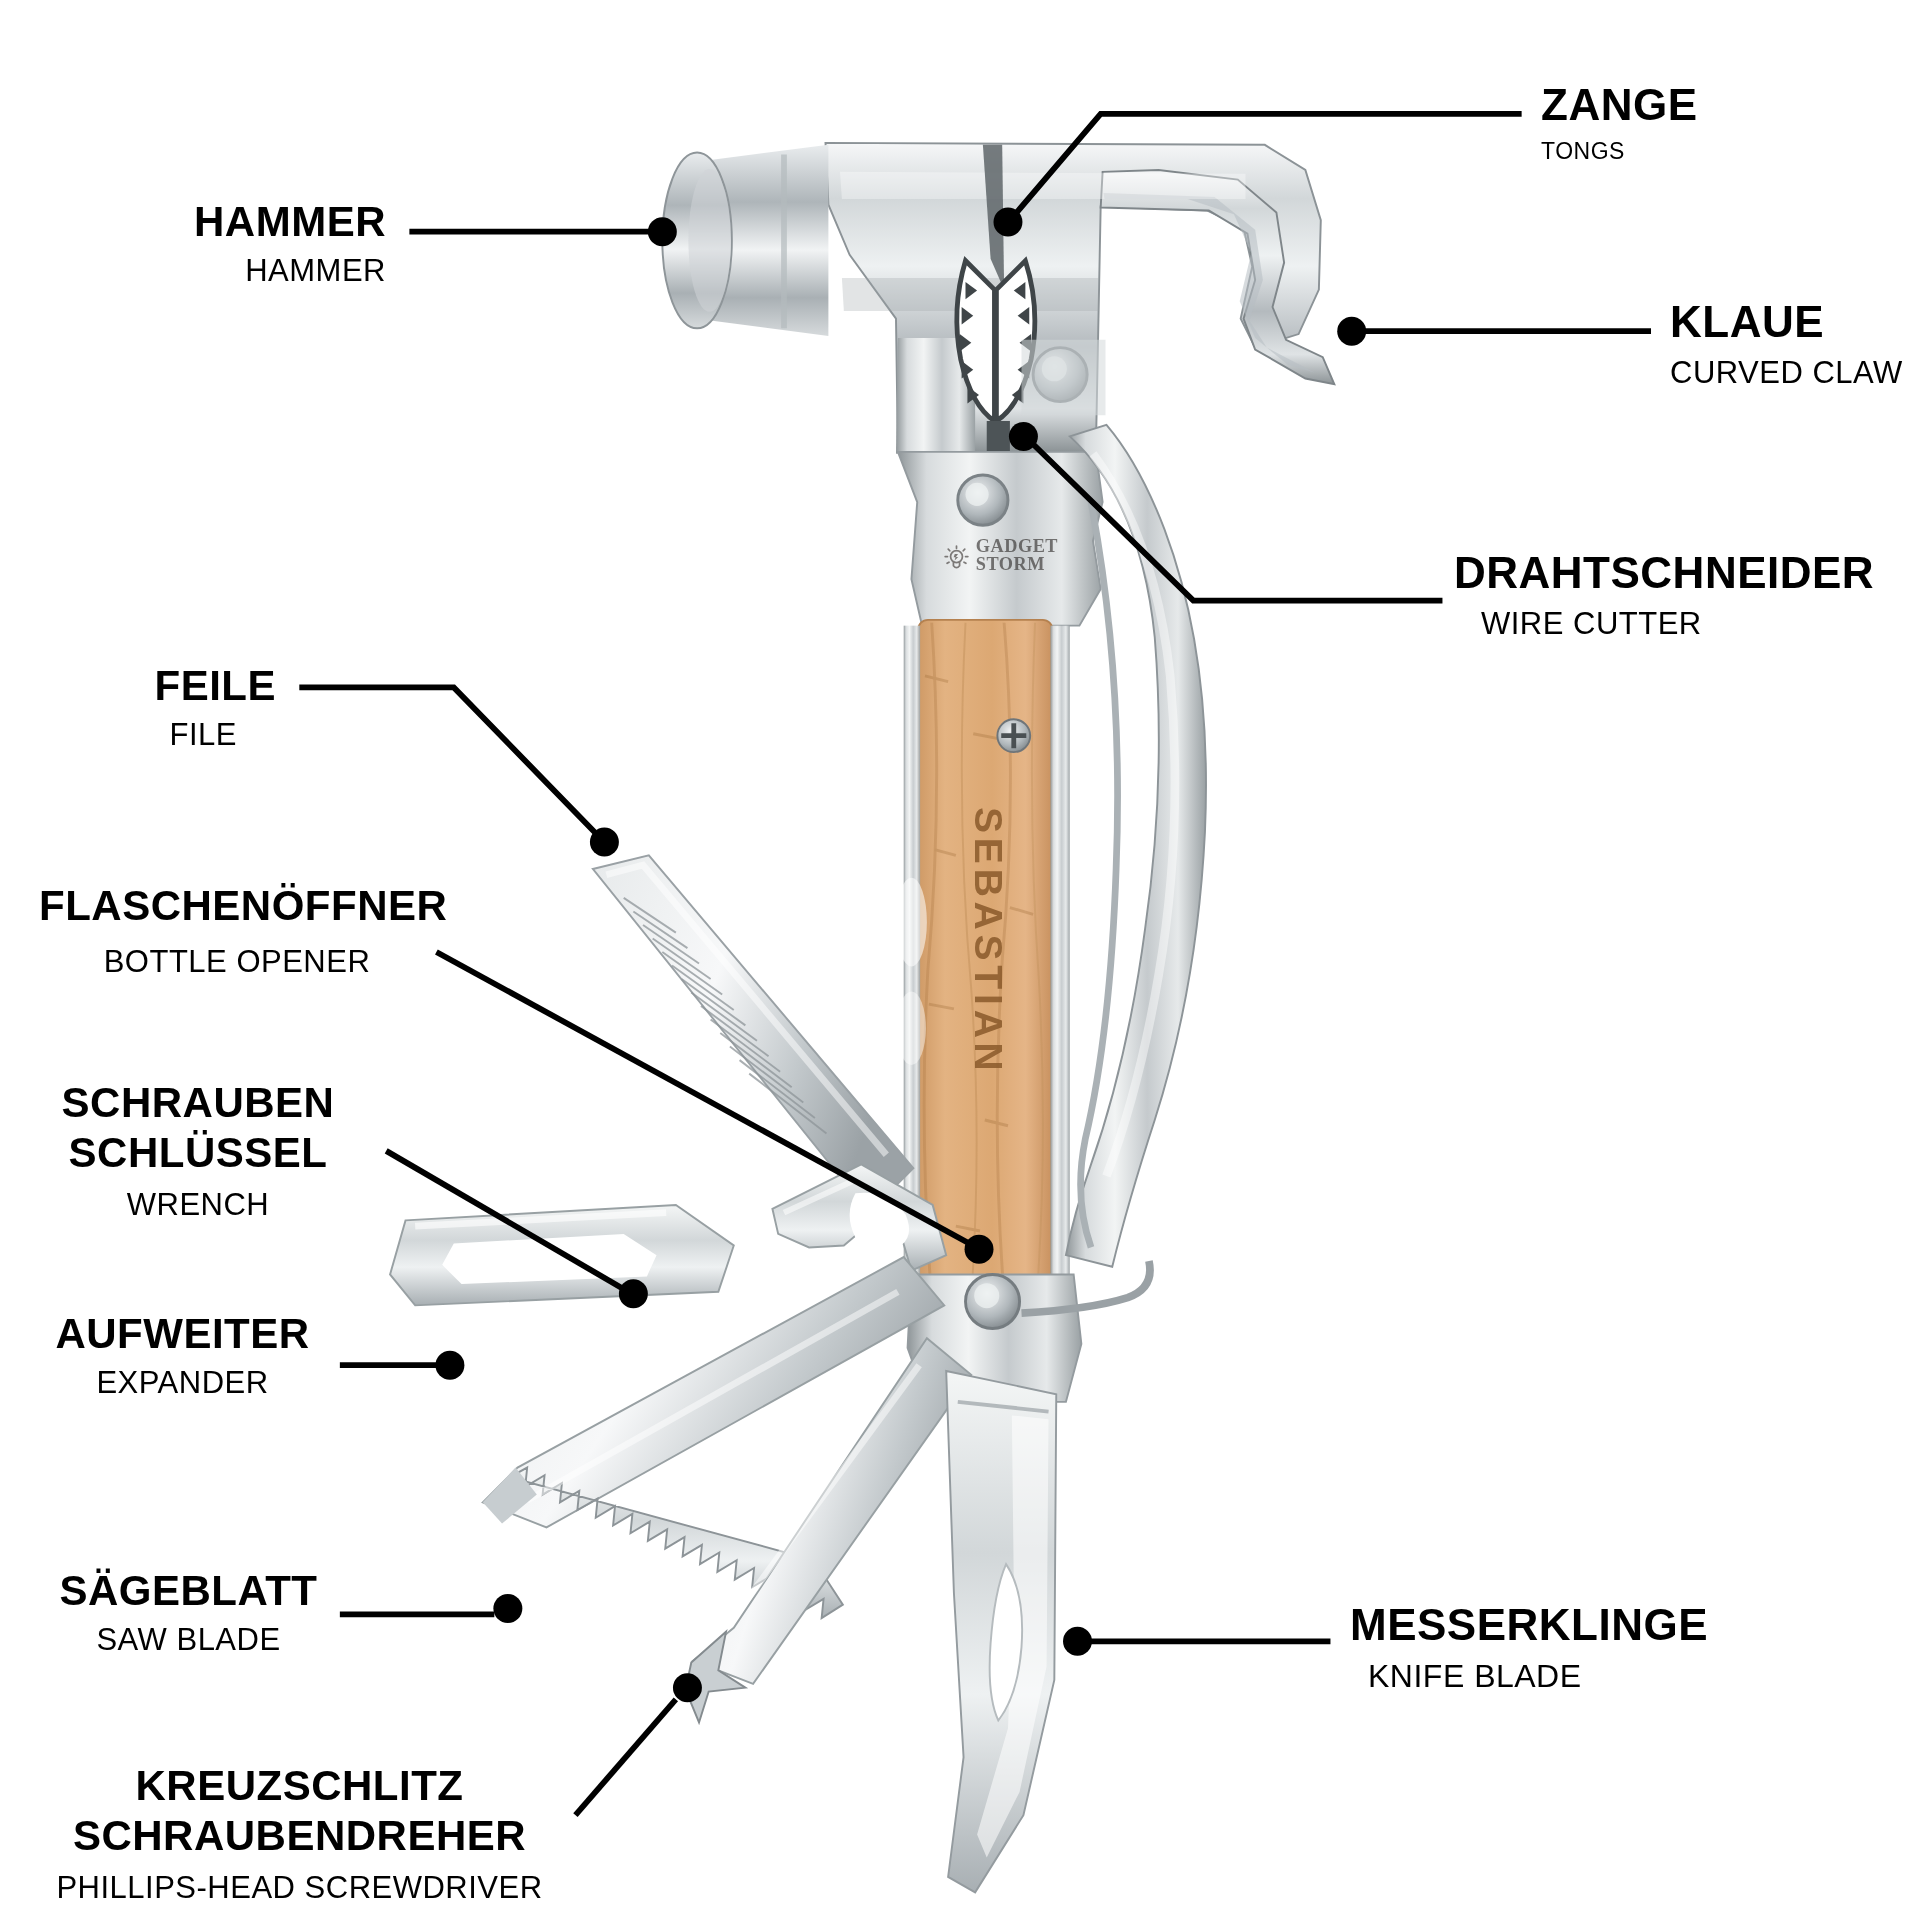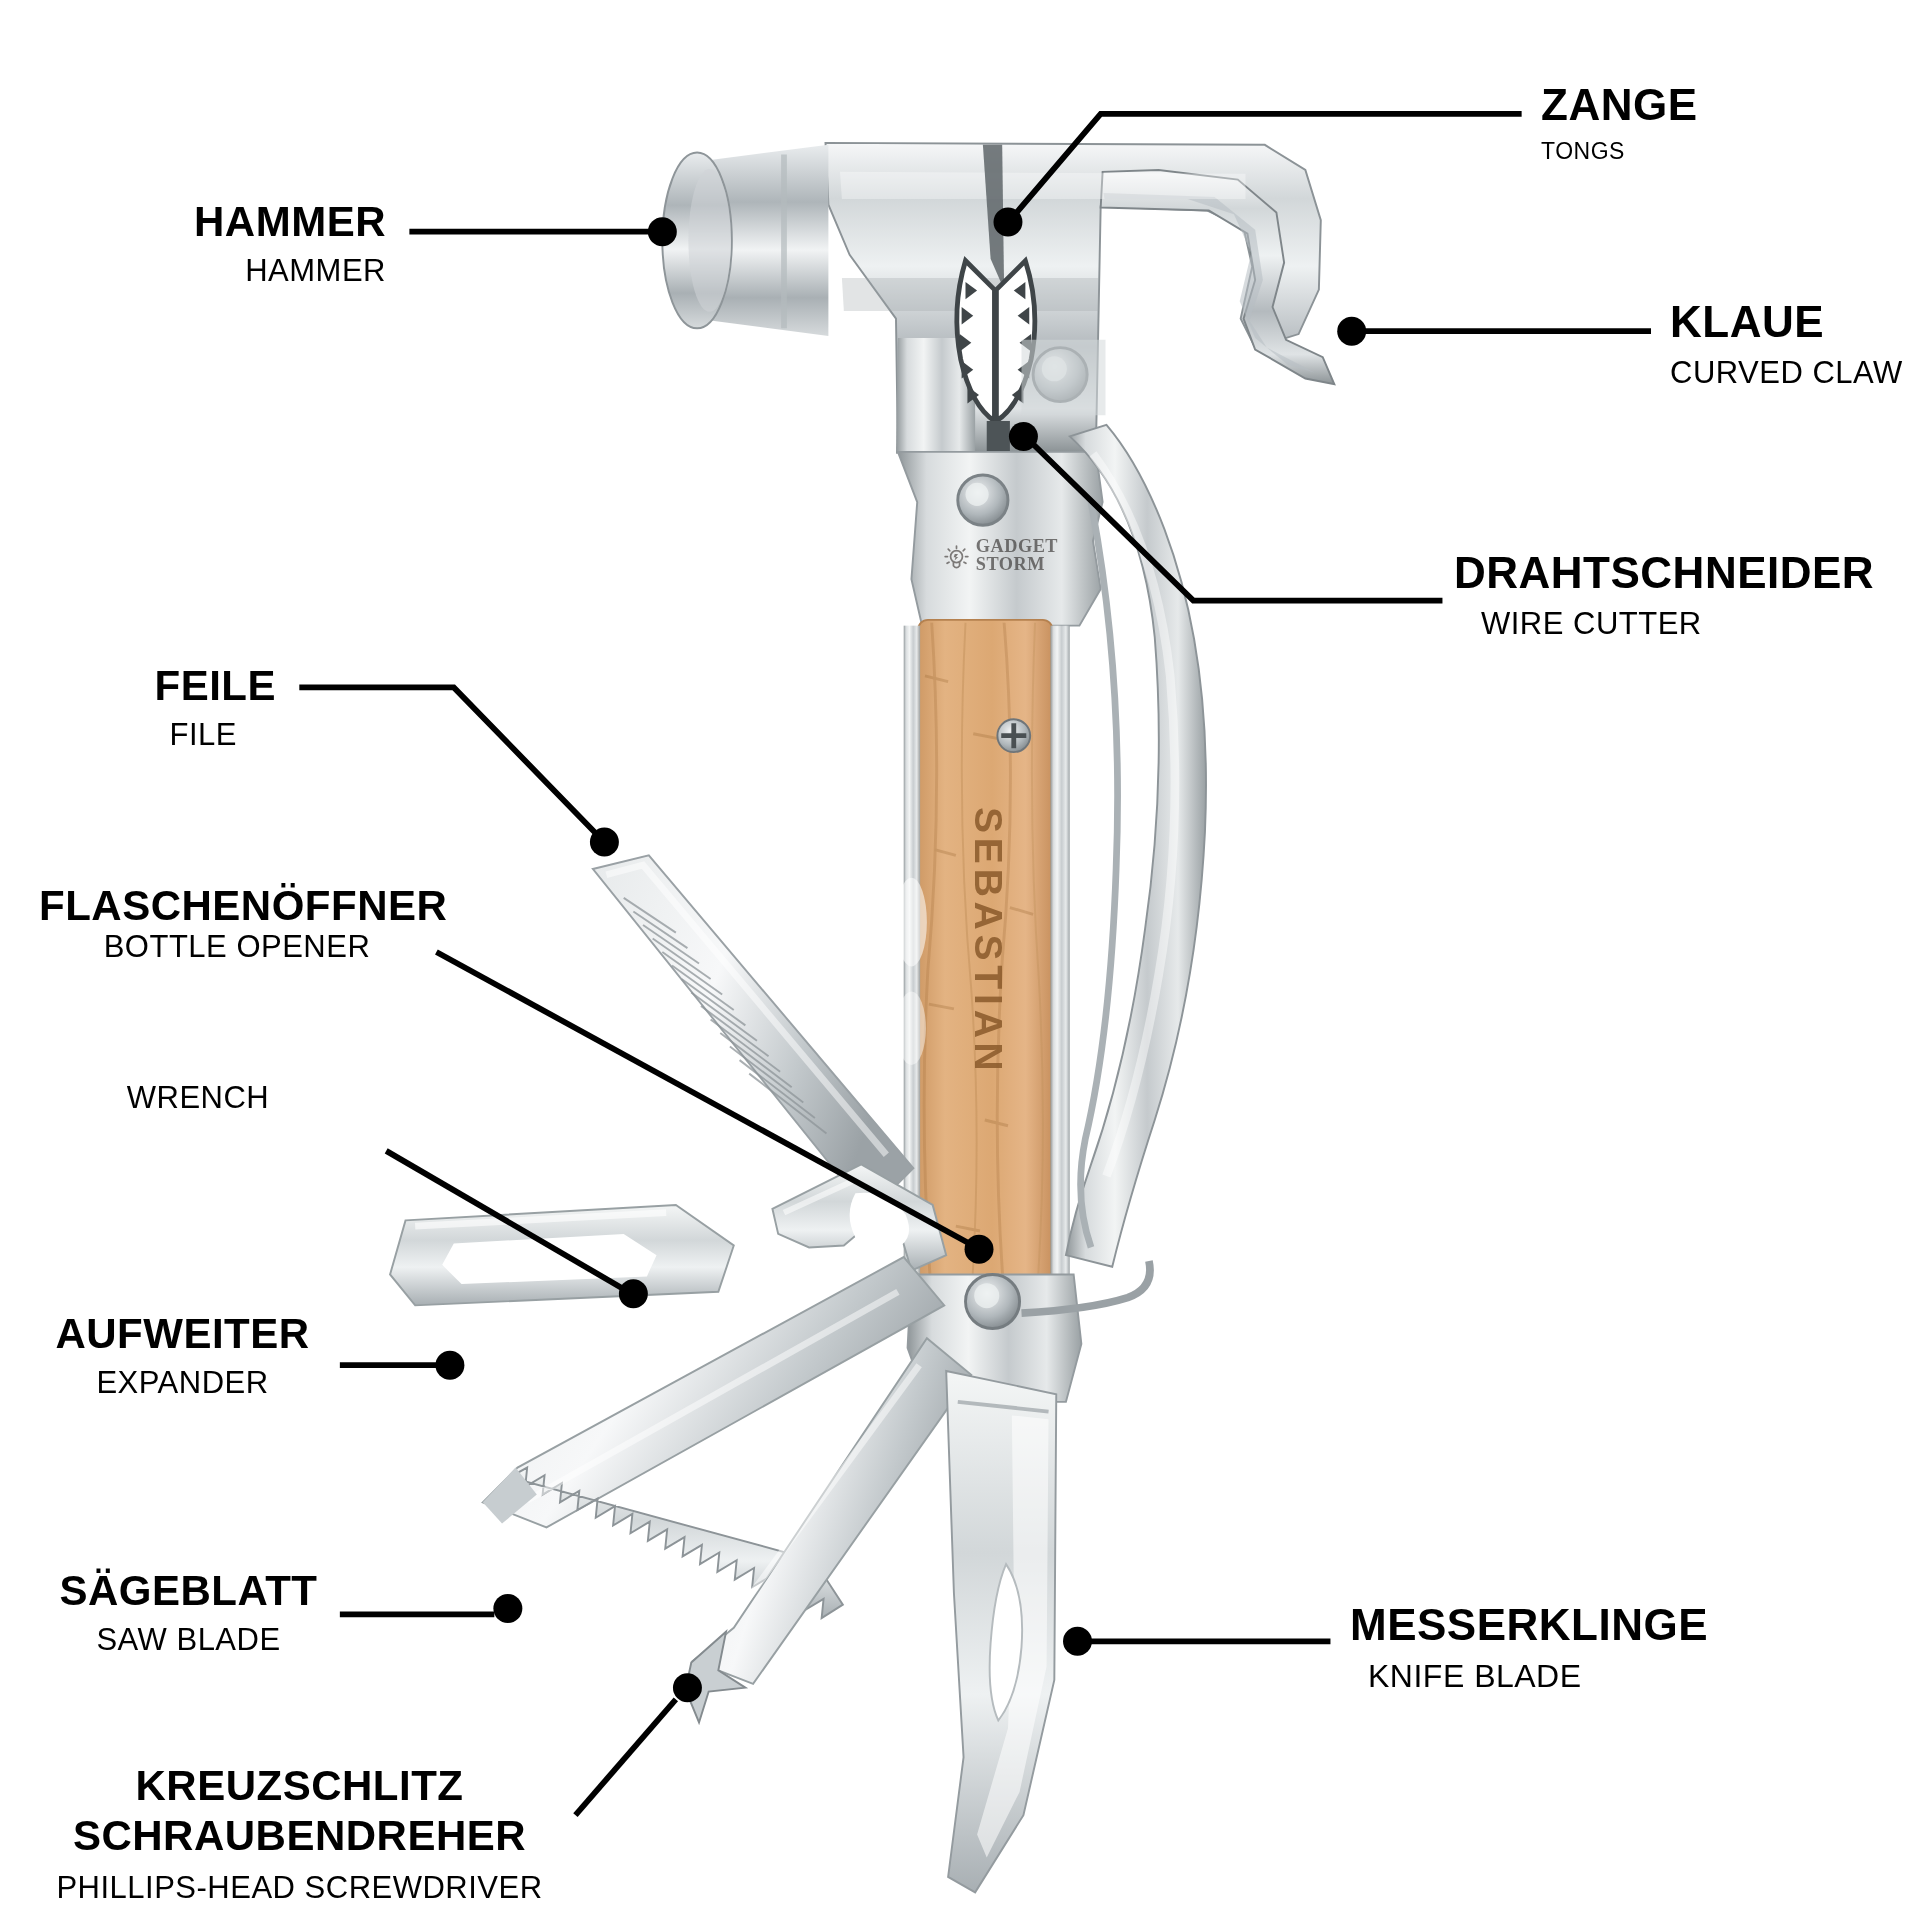--- a/index.html
+++ b/index.html
@@ -368,24 +368,26 @@
     <div class="en" style="font-size:31px; margin-top:12.6px; margin-left:27px;">WIRE CUTTER</div>
   </div>
 
   <div class="callout al-right" style="left:0px; top:657px; width:276px;">
     <div class="de" style="font-size:42px;">FEILE</div>
     <div class="en" style="font-size:31px; margin-top:11.6px; margin-right:39px;padding-left:46px;">FILE</div>
   </div>
 
   <div class="callout al-center" style="left:39px; top:877px; width:396px;">
     <div class="de" style="font-size:42px;">FLASCHENÖFFNER</div>
-    <div class="en" style="font-size:31px; margin-top:4px;">BOTTLE OPENER</div>
+    <div class="en" style="font-size:31px; margin-top:19px;">BOTTLE OPENER</div>
   </div>
 
   <div class="callout al-center" style="left:29px; top:1070px; width:338px;">
+    <div class="de" style="font-size:42px; line-height:1.18;">SCHRAUBEN
+SCHLÜSSEL</div>
     <div class="en" style="font-size:31px; margin-top:11.6px;">WRENCH</div>
   </div>
 
   <div class="callout al-center" style="left:29px; top:1305px; width:307px;">
     <div class="de" style="font-size:42px;">AUFWEITER</div>
     <div class="en" style="font-size:31px; margin-top:11.6px;">EXPANDER</div>
   </div>
 
   <div class="callout al-center" style="left:39px; top:1562px; width:299px;">
     <div class="de" style="font-size:42px;">SÄGEBLATT</div>

